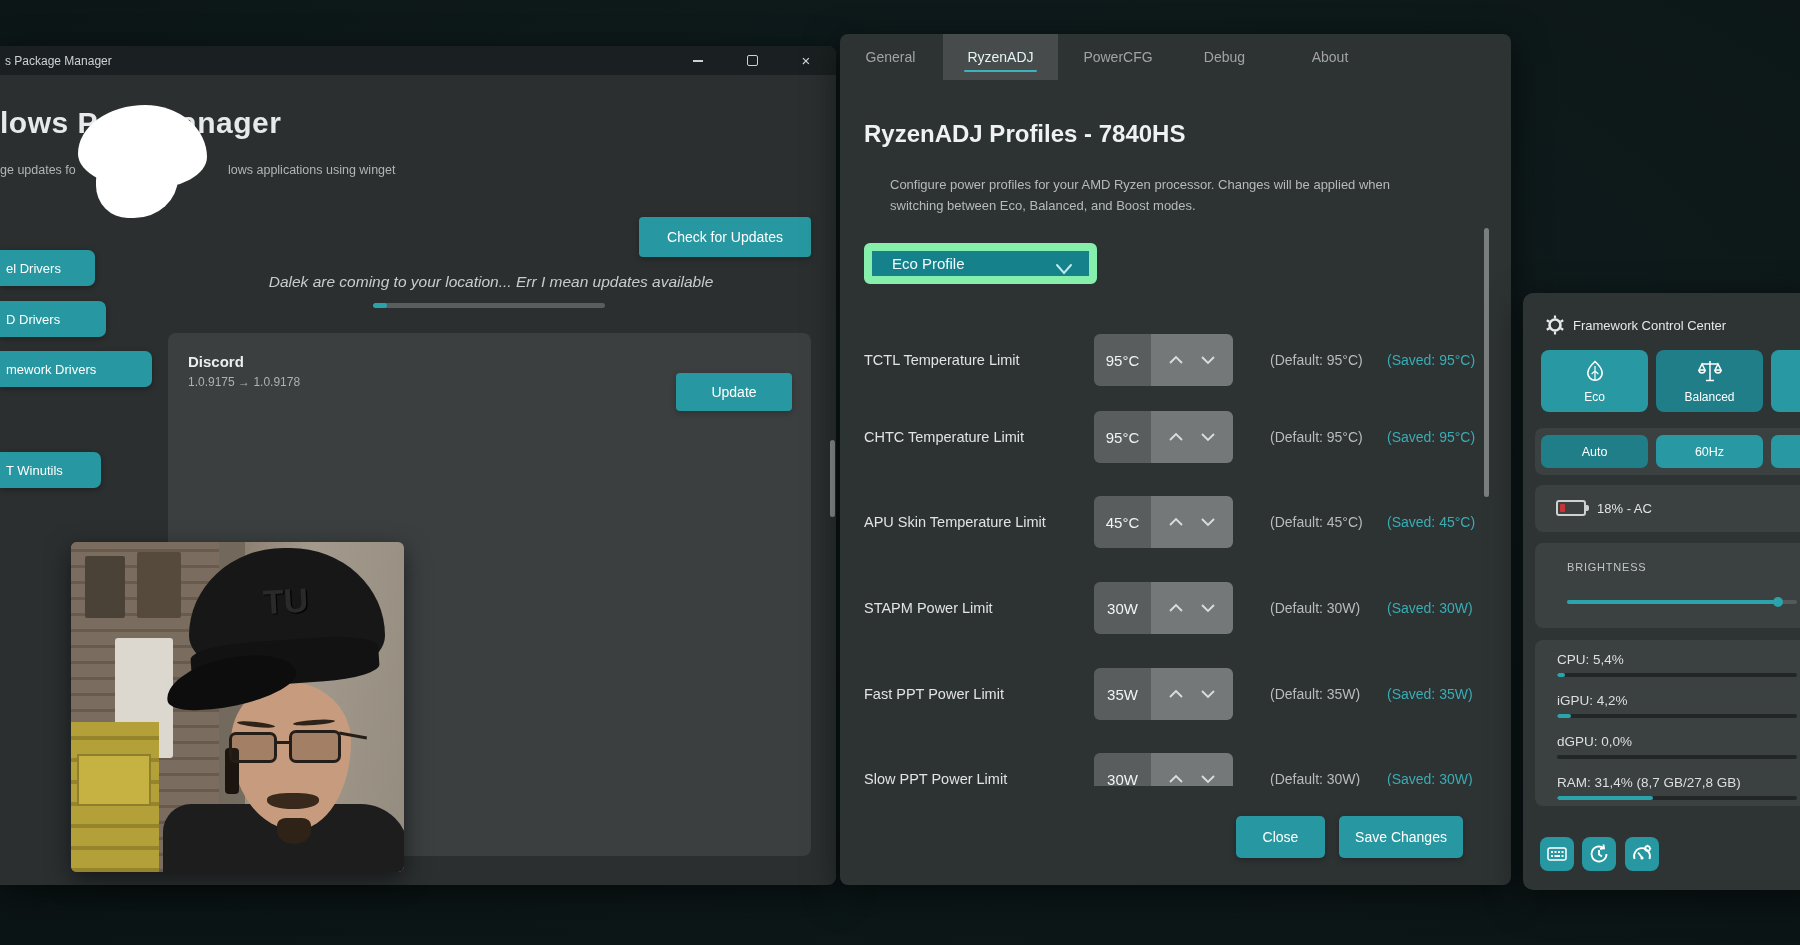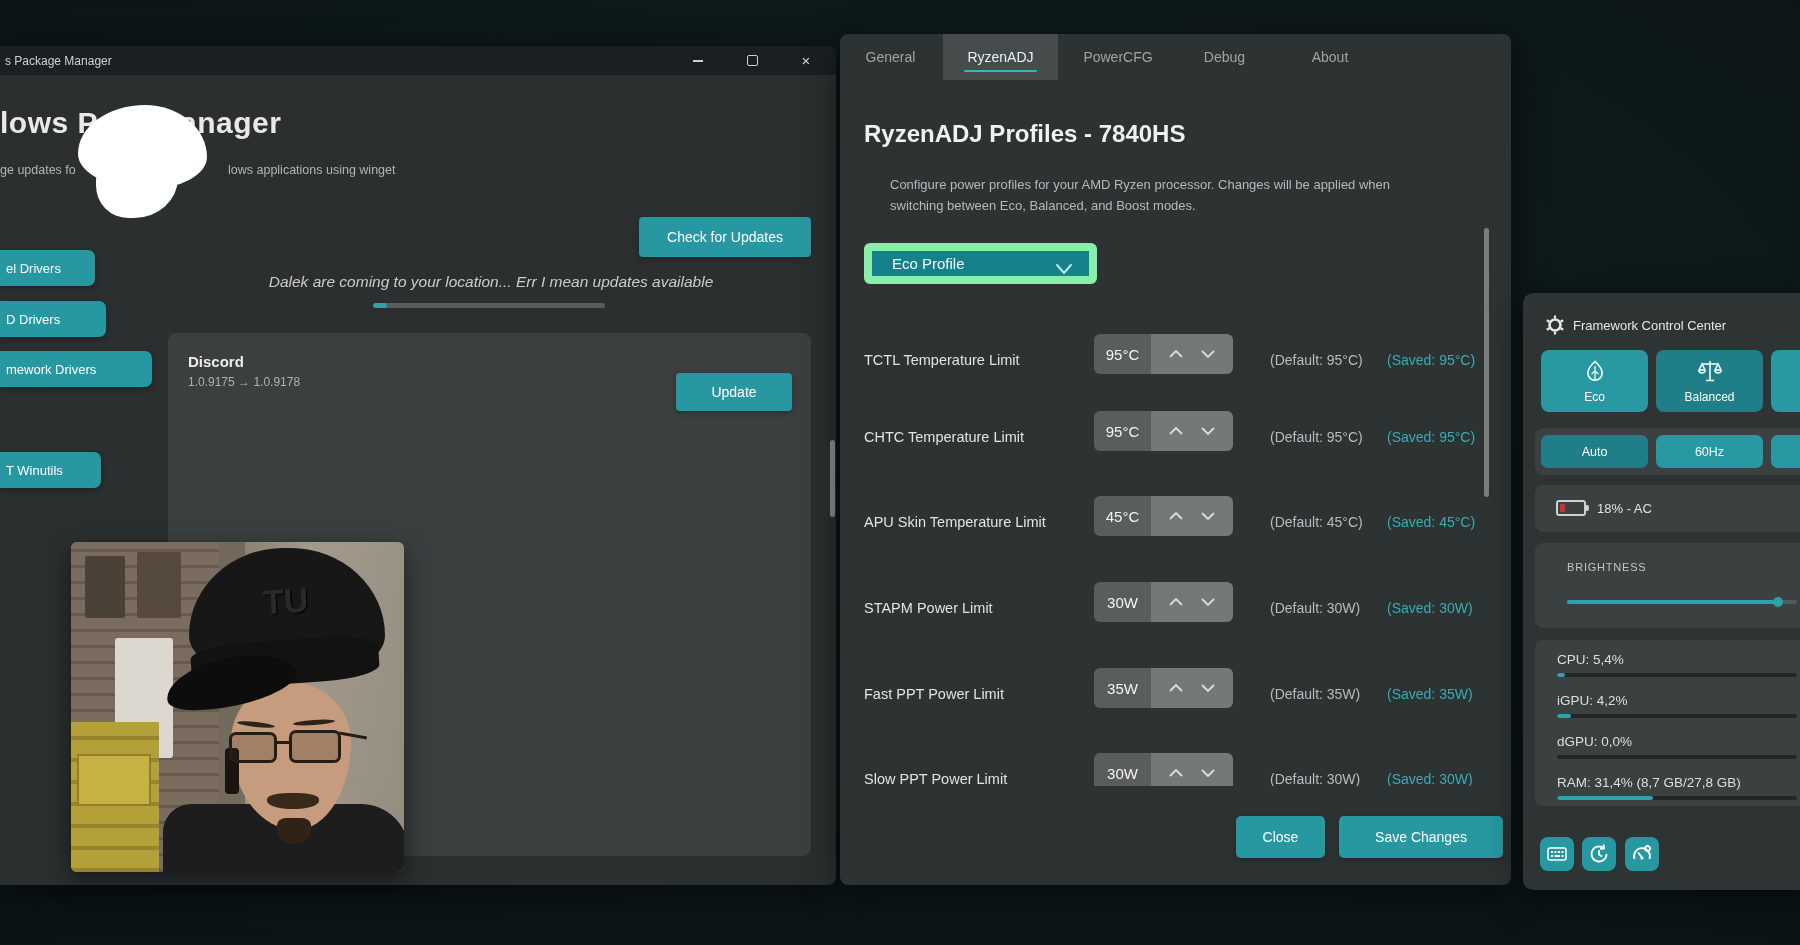--- a/index.html
+++ b/index.html
@@ -49,34 +49,34 @@
   .rdesc{left:50px;width:520px;font-size:13px;line-height:21px;color:#b7b9ba;}
   #profile-dd{left:24px;top:209px;width:233px;height:41px;background:#15828b;
     border:8px solid #86efac;border-radius:6px;display:flex;align-items:center;cursor:pointer;
     box-sizing:border-box;}
   #profile-dd .ddlabel{margin-left:20px;font-size:15px;color:#f2fbfb;}
   #profile-dd .ddchev{position:absolute;right:16px;top:11px;}
   #rows-clip{left:0;top:266px;width:650px;height:486px;overflow:hidden;}
   .srow{position:absolute;left:0;width:650px;height:52px;}
   .slabel{position:absolute;left:24px;top:0;height:52px;display:flex;align-items:center;
     font-size:14.5px;color:#e2e3e3;}
-  .spinner{position:absolute;left:254px;top:0;width:139px;height:40px;border-radius:6px;
+  .spinner{position:absolute;left:254px;top:0;width:139px;height:52px;border-radius:6px;
     overflow:hidden;display:flex;}
   .spin-val{width:57px;height:100%;background:#595d5e;display:flex;align-items:center;
     justify-content:center;font-size:15px;color:#f2f3f3;}
   .spin-btns{width:82px;height:100%;background:#747879;display:flex;align-items:center;
     justify-content:space-evenly;}
   .chev{display:flex;cursor:pointer;}
   .sdefault{position:absolute;left:430px;top:0;height:52px;display:flex;align-items:center;
     font-size:14px;color:#b9bbbc;}
   .ssaved{position:absolute;left:547px;top:0;height:52px;display:flex;align-items:center;
     font-size:14px;color:#3aacb4;}
   #mscroll{left:644px;top:194px;width:5px;height:269px;background:#7b7e7f;border-radius:3px;}
   #close-btn{left:396px;top:782px;width:89px;height:42px;border-radius:5px;}
-  #save-btn{left:499px;top:782px;width:164px;height:42px;border-radius:5px;}
+  #save-btn{left:499px;top:782px;width:124px;height:42px;border-radius:5px;}
   
   #fpanel{left:1523px;top:293px;width:300px;height:597px;background:#2e3334;border-radius:10px;
     box-shadow:0 10px 35px rgba(0,0,0,.55);}
   #fpanel .ptitle{left:50px;top:25px;font-size:13px;color:#e6e7e7;}
   .modebtn{top:57px;width:107px;height:62px;border-radius:8px;background:#2899a2;color:#fff;
     display:flex;flex-direction:column;align-items:center;justify-content:center;gap:4px;
     font-size:12px;cursor:pointer;}
   .modebtn.dim{background:#1f7e87;}
   .pcard{left:12px;width:280px;background:#3b4041;border-radius:8px;}
   .pillbtn{top:7px;width:107px;height:33px;border-radius:7px;background:#2899a2;color:#fff;

